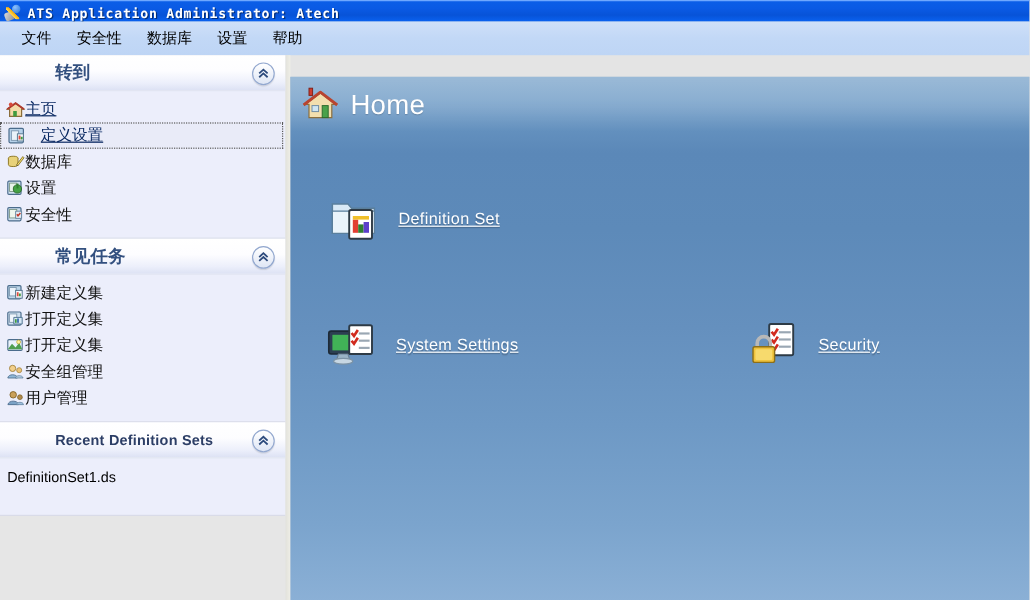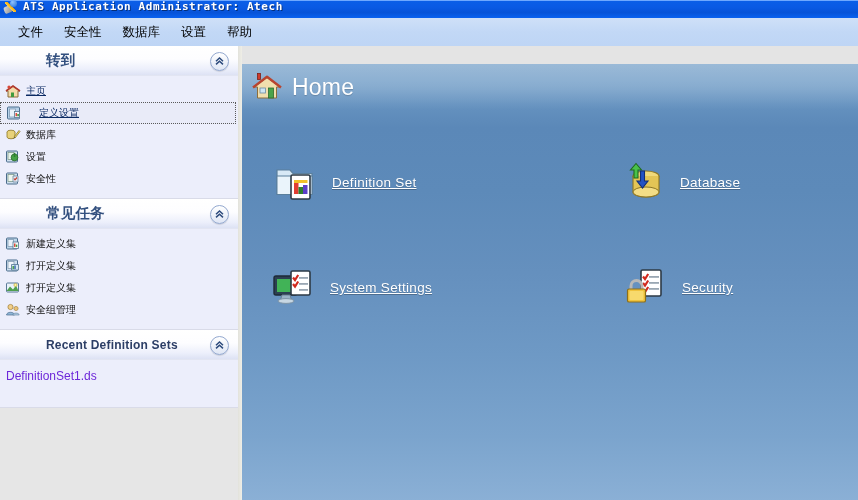--- a/index.html
+++ b/index.html
@@ -8,21 +8,21 @@
     font-family:"Liberation Sans","DejaVu Sans",sans-serif;
     background:#e4e4e4;
     -webkit-font-smoothing:none;
   }
   #app{position:relative;width:858px;height:500px;overflow:hidden;background:#e4e4e4;}
 
   
   .titlebar{
     position:absolute;left:0;top:0;width:858px;height:18px;
     background:linear-gradient(to bottom,#0b5fe8 0%,#0a5ae4 40%,#0753d8 70%,#0a62f0 100%);
-    display:flex;align-items:flex-start;
+    display:flex;align-items:flex-end;
     box-shadow:inset 0 1px 0 #6ea8ff;
   }
   .titlebar .tb-icon{
     width:14px;height:14px;margin-left:4px;margin-right:5px;position:relative;flex:none;
   }
   .tb-icon .wrench{
     position:absolute;left:1px;top:2px;width:11px;height:10px;
     background:
       linear-gradient(45deg,transparent 40%,#ffd34d 40%,#f0a400 60%,transparent 60%);
     transform:rotate(0deg);
@@ -90,26 +90,26 @@
   .srow{
     display:flex;align-items:center;height:22px;padding-left:5px;box-sizing:border-box;
     cursor:default;
   }
   .srow.focus{
     border:1px dotted #5a5a5a;background:#e9ebf8;height:22px;
     margin:0 2px 0 0;
     gap:12px;
   }
   .srow .lbl{
-    font-size:10px;color:#0b2a63;margin-left:5px;white-space:nowrap;
+    font-size:13px;color:#0b2a63;white-space:nowrap;
   }
   .srow.link .lbl{text-decoration:underline;}
   .srow .lbl.plain{color:#111;text-decoration:none;}
   .recent-item{
-    font-size:12px;color:#6d28d9;padding:5px 8px 6px 6px;white-space:nowrap;
+    font-size:12px;color:#000000;padding:5px 8px 6px 6px;white-space:nowrap;
   }
   .panel.recent .panel-head .ph-title{font-size:12px;color:#2c3e66;}
 
   
   .ico{width:16px;height:16px;position:relative;flex:none;display:inline-block;}
 
   
   .main{
     position:absolute;left:242px;top:64px;width:616px;height:454px;
     background:linear-gradient(to bottom,
@@ -309,20 +309,31 @@
             <svg width="16" height="16" viewBox="0 0 16 16">
               <circle cx="5.5" cy="5" r="2.6" fill="#f2cf8a" stroke="#9d7c35" stroke-width=".7"></circle>
               <path d="M1.5 13 C1.8 9.4 9.2 9.4 9.5 13 Z" fill="#8fb7d8" stroke="#4b6c8c" stroke-width=".7"></path>
               <circle cx="11" cy="6.5" r="2.1" fill="#e9c278" stroke="#9d7c35" stroke-width=".6"></circle>
               <path d="M7.8 13 C8 10.4 14 10.4 14.2 13 Z" fill="#b7cfe4" stroke="#5b7e9c" stroke-width=".6"></path>
             </svg>
           </span>
           <span class="lbl plain">安全组管理</span>
         </div>
 
+        <div class="srow">
+          <span class="ico">
+            <svg width="16" height="16" viewBox="0 0 16 16">
+              <circle cx="6" cy="5" r="2.7" fill="#c9a05a" stroke="#7d5e23" stroke-width=".7"></circle>
+              <path d="M1.6 13.2 C2 9.3 10 9.3 10.4 13.2 Z" fill="#7ba3c7" stroke="#47688a" stroke-width=".7"></path>
+              <circle cx="11.6" cy="7" r="2" fill="#b08b4d" stroke="#7d5e23" stroke-width=".6"></circle>
+              <path d="M8.6 13.2 C8.9 10.6 14.4 10.6 14.6 13.2 Z" fill="#9fc0dc" stroke="#5b7e9c" stroke-width=".6"></path>
+            </svg>
+          </span>
+          <span class="lbl plain">用户管理</span>
+        </div>
 
       </div>
     </div>
 
     <div class="panel recent">
       <div class="panel-head">
         <span class="ph-title">Recent Definition Sets</span>
         <span class="chev">
           <svg width="11" height="11" viewBox="0 0 11 11">
               <path d="M2 5.2 L5.5 2 L9 5.2" fill="none" stroke="#2c4a7c" stroke-width="1.5"></path>
@@ -363,32 +374,20 @@
               <path d="M3 9 h13 l3 3.5 h19 v21 h-35 z" fill="#d8e9f6" stroke="#5a7f9c" stroke-width="1.2"></path>
               <path d="M3 15 h35 v18.5 h-35 z" fill="#eaf4fb" stroke="#5a7f9c" stroke-width="1"></path>
               <rect x="17" y="14" width="19" height="24" rx="1.5" fill="#ffffff" stroke="#2d3a45" stroke-width="1.6"></rect>
               <rect x="20" y="22" width="4.5" height="11" fill="#e23f33"></rect>
               <rect x="24.5" y="26" width="4.5" height="7" fill="#2f7f2f"></rect>
               <rect x="29" y="24" width="4.5" height="9" fill="#5b3fc9"></rect>
               <rect x="20" y="19" width="13.5" height="3" fill="#f0c02a"></rect>
             </svg>
           </span>
           <span class="tlabel">Definition Set</span>
-        </div>
-        <div class="tile right" style="padding-left:50px">
-          <span class="bigico">
-            <svg width="44" height="44" viewBox="0 0 44 44">
-              <ellipse cx="24" cy="15" rx="13" ry="5" fill="#f0d97a" stroke="#8d7624" stroke-width="1.1"></ellipse>
-              <path d="M11 15 L11 31 A13 5 0 0 0 37 31 L37 15" fill="#e3c556" stroke="#8d7624" stroke-width="1.1"></path>
-              <ellipse cx="24" cy="31" rx="13" ry="5" fill="#f3dd86" stroke="#8d7624" stroke-width="1"></ellipse>
-              <path d="M12 17 L12 9 L8.5 9 L14 2.5 L19.5 9 L16 9 L16 17 Z" fill="#49c24a" stroke="#1f6b20" stroke-width="1.1"></path>
-              <path d="M18.5 10 L18.5 20 L15 20 L20.5 27 L26 20 L22.5 20 L22.5 10 Z" fill="#2352c4" stroke="#132f77" stroke-width="1.1"></path>
-            </svg>
-          </span>
-          <span class="tlabel">Database</span>
         </div>
       </div>
 
       <div class="tile-row">
         <div class="tile" style="padding-left:30px">
           <span class="bigico">
             <svg width="44" height="44" viewBox="0 0 44 44">
               <rect x="2" y="10" width="23" height="19" rx="2" fill="#2c3f52" stroke="#1d2a37" stroke-width="1.4"></rect>
               <rect x="5" y="13" width="17" height="13" fill="#41b357"></rect>
               <path d="M10 29 h8 l1.5 5 h-11 z" fill="#9ab3c6" stroke="#6b8296" stroke-width="1"></path>

